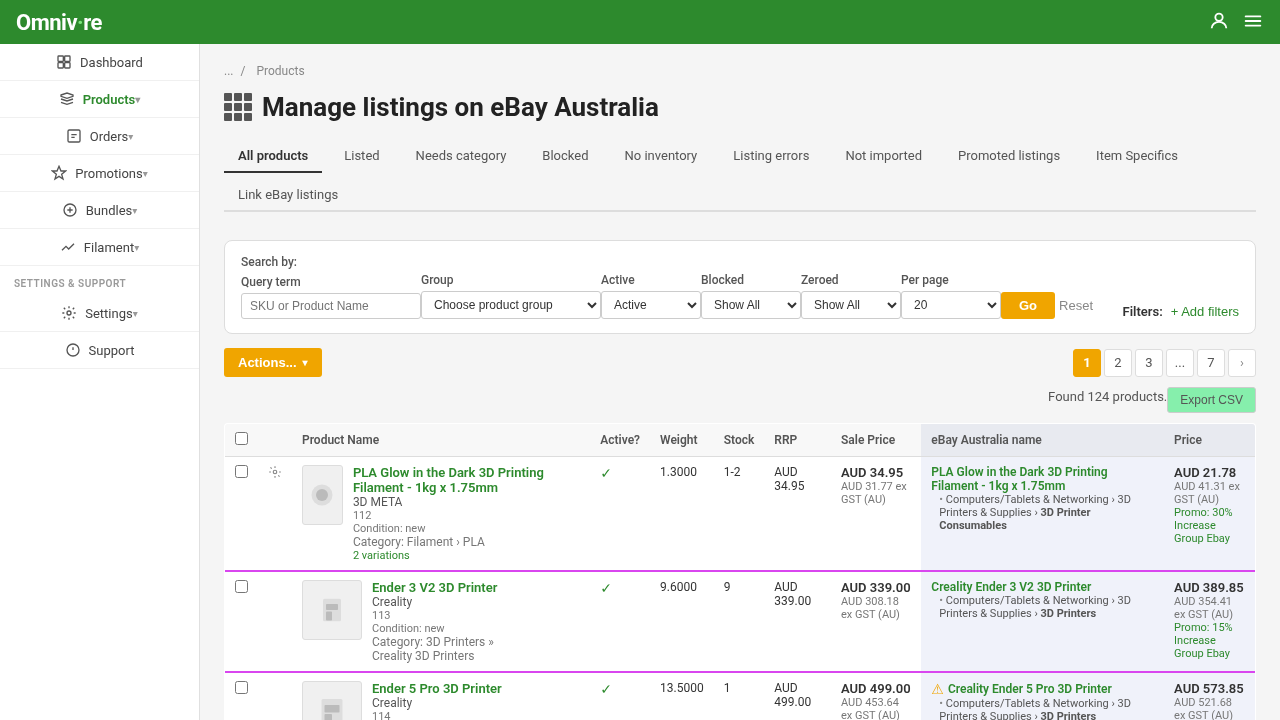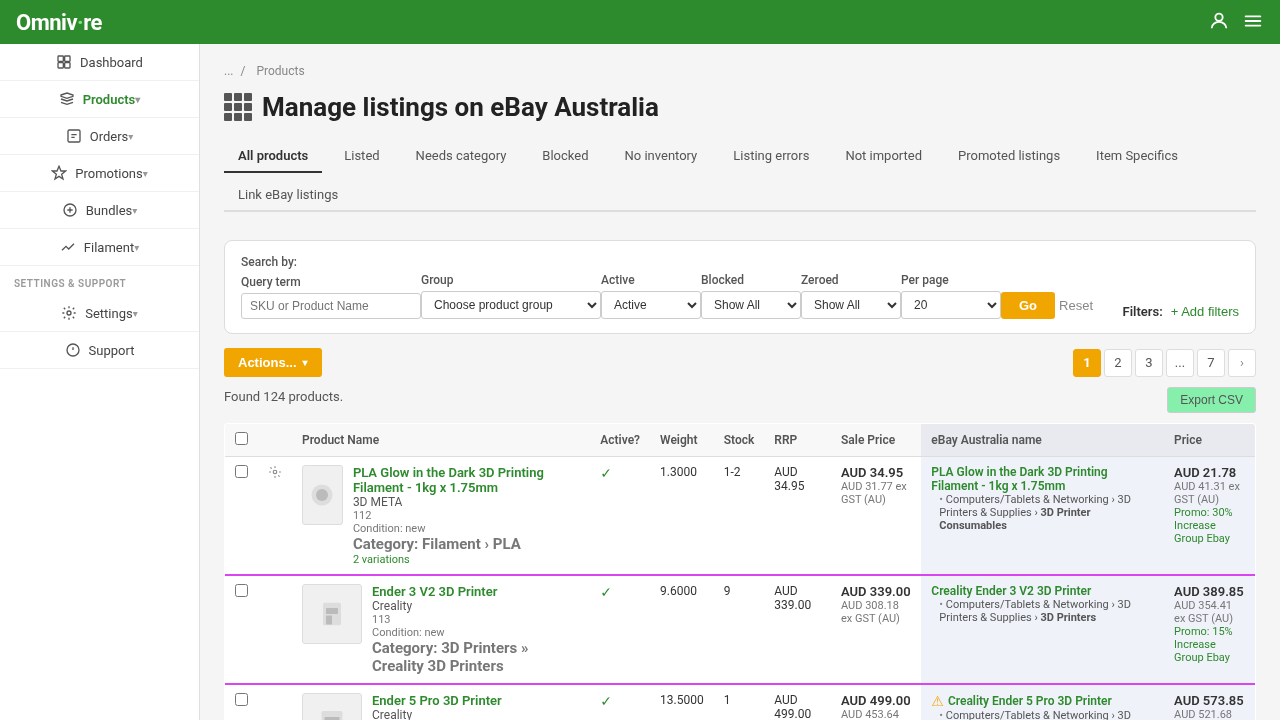--- a/index.html
+++ b/index.html
@@ -265,21 +265,21 @@
       vertical-align: top;
       border-bottom: 1px solid #eee;
       font-size: 12px;
     }
     .product-table tr:last-child td { border-bottom: none; }
 
     .product-name-link { color: #2d8a2d; text-decoration: none; font-size: 13px; font-weight: 600; }
     .product-brand { color: #555; font-size: 12px; }
     .product-sku { color: #777; font-size: 11px; }
     .product-condition { color: #777; font-size: 11px; }
-    .product-category { color: #777; font-size: 15px; font-weight: bold; }
+    .product-category { color: #777; font-size: 12px; }
     .product-variations { color: #2d8a2d; font-size: 11px; cursor: pointer; }
     .thumb-placeholder {
       width: 60px; height: 60px;
       background: #f0f0f0;
       border: 1px solid #ddd;
       border-radius: 3px;
       display: flex; align-items: center; justify-content: center;
     }
     .thumb-placeholder svg { width: 30px; height: 30px; fill: #bbb; }
 
@@ -516,21 +516,21 @@
     <div class="pagination">
       <div class="page-btn active">1</div>
       <div class="page-btn">2</div>
       <div class="page-btn">3</div>
       <div class="page-btn">...</div>
       <div class="page-btn">7</div>
       <div class="page-btn arrow">›</div>
     </div>
   </div>
 
-  <div style="display:flex;justify-content:space-between;align-items:center;margin-bottom:10px;">
+  <div style="display:flex;justify-content:flex-end;align-items:center;margin-bottom:10px;">
     <span class="found-text">Found 124 products.</span>
     <button class="btn-export">Export CSV</button>
   </div>
 
   <table class="product-table">
     <thead>
       <tr>
         <th style="width:28px;"><input type="checkbox" style=""></th>
         <th style="width:24px;"></th>
         <th>Product Name</th>

